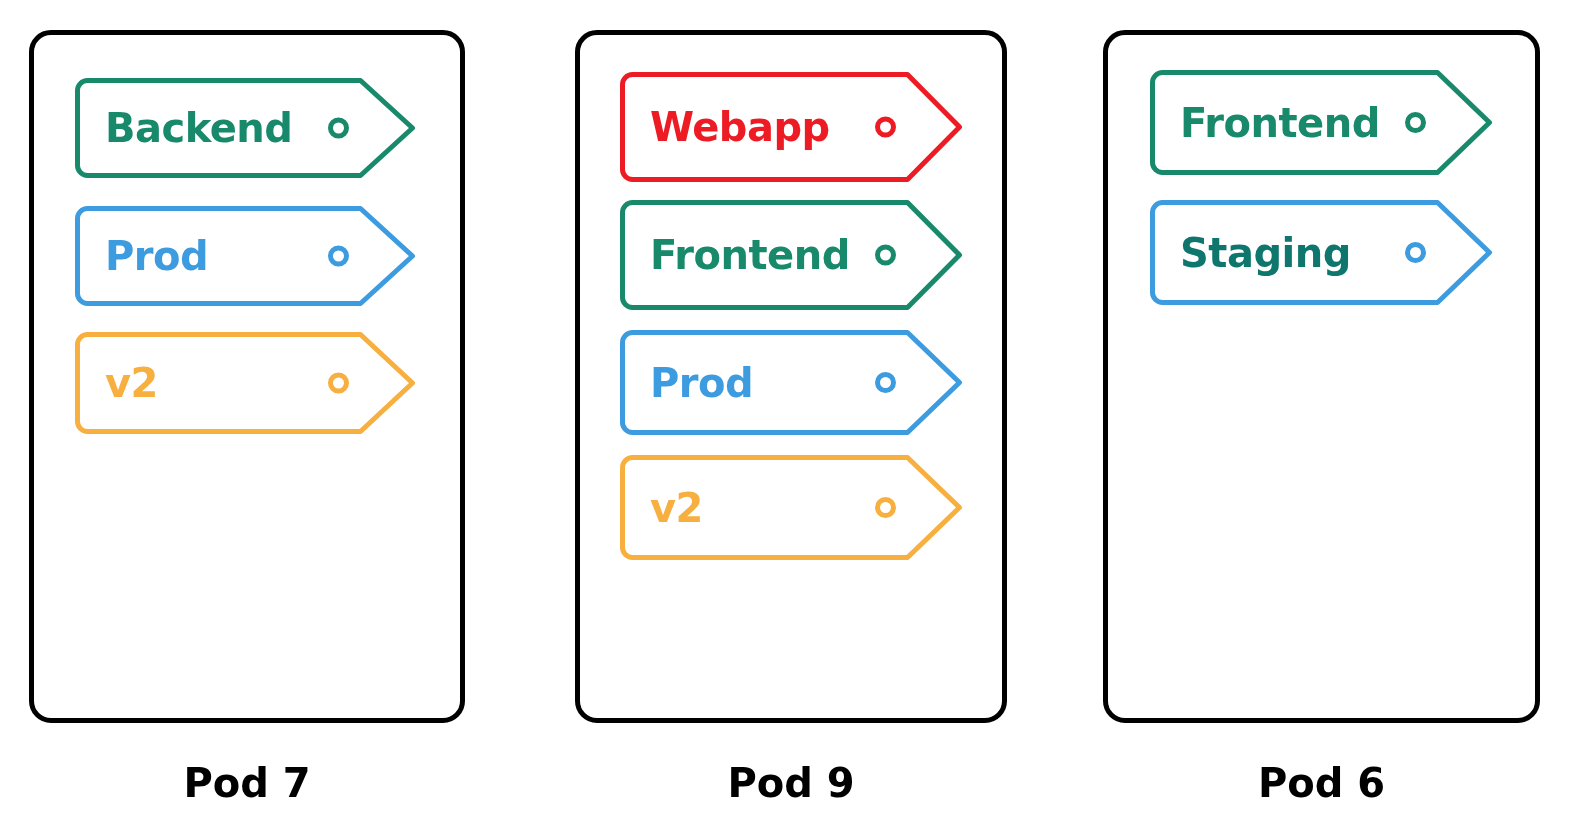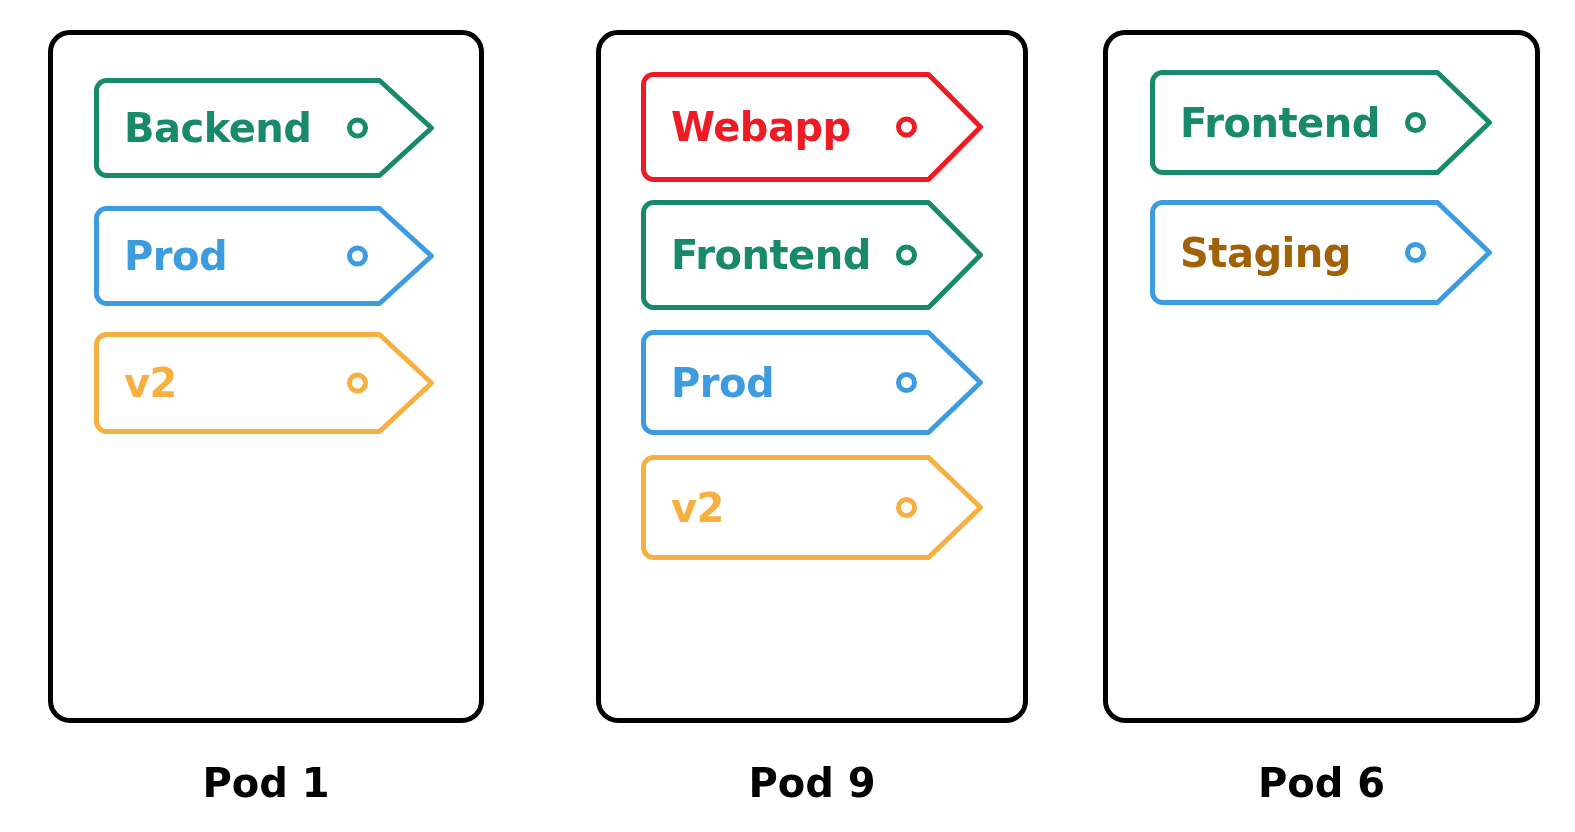--- a/index.html
+++ b/index.html
@@ -74,21 +74,21 @@
     white-space: nowrap;
     left: 0;
     width: 100%;
     top: 760px;
   }
 </style>
 </head>
 <body>
 
 <div id="stage">
-    <div class="pod-column" style="left: 48px; width: 436px;">
+    <div class="pod-column" style="left: 29px; width: 436px;">
       <div class="pod-box" style="width: 436px; border-color: rgb(0, 0, 0);"></div>
       <div class="tags-layer">
         <div class="tag" style="left: 46px; top: 78px; width: 340px; height: 100px;">
           <svg width="340" height="100" viewBox="0 0 340 100">
             <path d="M 12.5 2.5 H 285.5 L 337.5 50 L 285.5 97.5 H 12.5 A 10 10 0 0 1 2.5 87.5 V 12.5 A 10 10 0 0 1 12.5 2.5 Z" fill="none" stroke="#18896B" stroke-width="5" stroke-linejoin="round" stroke-linecap="round"></path>
             <circle cx="263.5" cy="50" r="8" fill="none" stroke="#18896B" stroke-width="5"></circle>
           </svg>
           <span class="tag-label" style="color: rgb(24, 137, 107);">Backend</span>
         </div>
         <div class="tag" style="left: 46px; top: 206px; width: 340px; height: 100px;">
@@ -99,23 +99,23 @@
           <span class="tag-label" style="color: rgb(61, 155, 224);">Prod</span>
         </div>
         <div class="tag" style="left: 46px; top: 332px; width: 340px; height: 102px;">
           <svg width="340" height="102" viewBox="0 0 340 102">
             <path d="M 12.5 2.5 H 285.5 L 337.5 51 L 285.5 99.5 H 12.5 A 10 10 0 0 1 2.5 89.5 V 12.5 A 10 10 0 0 1 12.5 2.5 Z" fill="none" stroke="#F7AF3F" stroke-width="5" stroke-linejoin="round" stroke-linecap="round"></path>
             <circle cx="263.5" cy="51" r="8" fill="none" stroke="#F7AF3F" stroke-width="5"></circle>
           </svg>
           <span class="tag-label" style="color: rgb(247, 175, 63);">v2</span>
         </div>
       </div>
-      <div class="pod-caption">Pod 1</div>
+      <div class="pod-caption">Pod 7</div>
     </div>
-    <div class="pod-column" style="left: 596px; width: 432px;">
+    <div class="pod-column" style="left: 575px; width: 432px;">
       <div class="pod-box" style="width: 432px; border-color: rgb(0, 0, 0);"></div>
       <div class="tags-layer">
         <div class="tag" style="left: 45px; top: 72px; width: 342px; height: 110px;">
           <svg width="342" height="110" viewBox="0 0 342 110">
             <path d="M 12.5 2.5 H 287.5 L 339.5 55 L 287.5 107.5 H 12.5 A 10 10 0 0 1 2.5 97.5 V 12.5 A 10 10 0 0 1 12.5 2.5 Z" fill="none" stroke="#ED1C24" stroke-width="5" stroke-linejoin="round" stroke-linecap="round"></path>
             <circle cx="265.5" cy="55" r="8" fill="none" stroke="#ED1C24" stroke-width="5"></circle>
           </svg>
           <span class="tag-label" style="color: rgb(237, 28, 36);">Webapp</span>
         </div>
         <div class="tag" style="left: 45px; top: 200px; width: 342px; height: 110px;">
@@ -150,18 +150,18 @@
             <path d="M 12.5 2.5 H 287.5 L 339.5 52.5 L 287.5 102.5 H 12.5 A 10 10 0 0 1 2.5 92.5 V 12.5 A 10 10 0 0 1 12.5 2.5 Z" fill="none" stroke="#18896B" stroke-width="5" stroke-linejoin="round" stroke-linecap="round"></path>
             <circle cx="265.5" cy="52.5" r="8" fill="none" stroke="#18896B" stroke-width="5"></circle>
           </svg>
           <span class="tag-label" style="color: rgb(24, 137, 107);">Frontend</span>
         </div>
         <div class="tag" style="left: 47px; top: 200px; width: 342px; height: 105px;">
           <svg width="342" height="105" viewBox="0 0 342 105">
             <path d="M 12.5 2.5 H 287.5 L 339.5 52.5 L 287.5 102.5 H 12.5 A 10 10 0 0 1 2.5 92.5 V 12.5 A 10 10 0 0 1 12.5 2.5 Z" fill="none" stroke="#3D9BE0" stroke-width="5" stroke-linejoin="round" stroke-linecap="round"></path>
             <circle cx="265.5" cy="52.5" r="8" fill="none" stroke="#3D9BE0" stroke-width="5"></circle>
           </svg>
-          <span class="tag-label" style="color: #a16207;">Staging</span>
+          <span class="tag-label" style="color: #0f766e;">Staging</span>
         </div>
       </div>
       <div class="pod-caption">Pod 6</div>
     </div>
   </div>
 
 </body></html>

